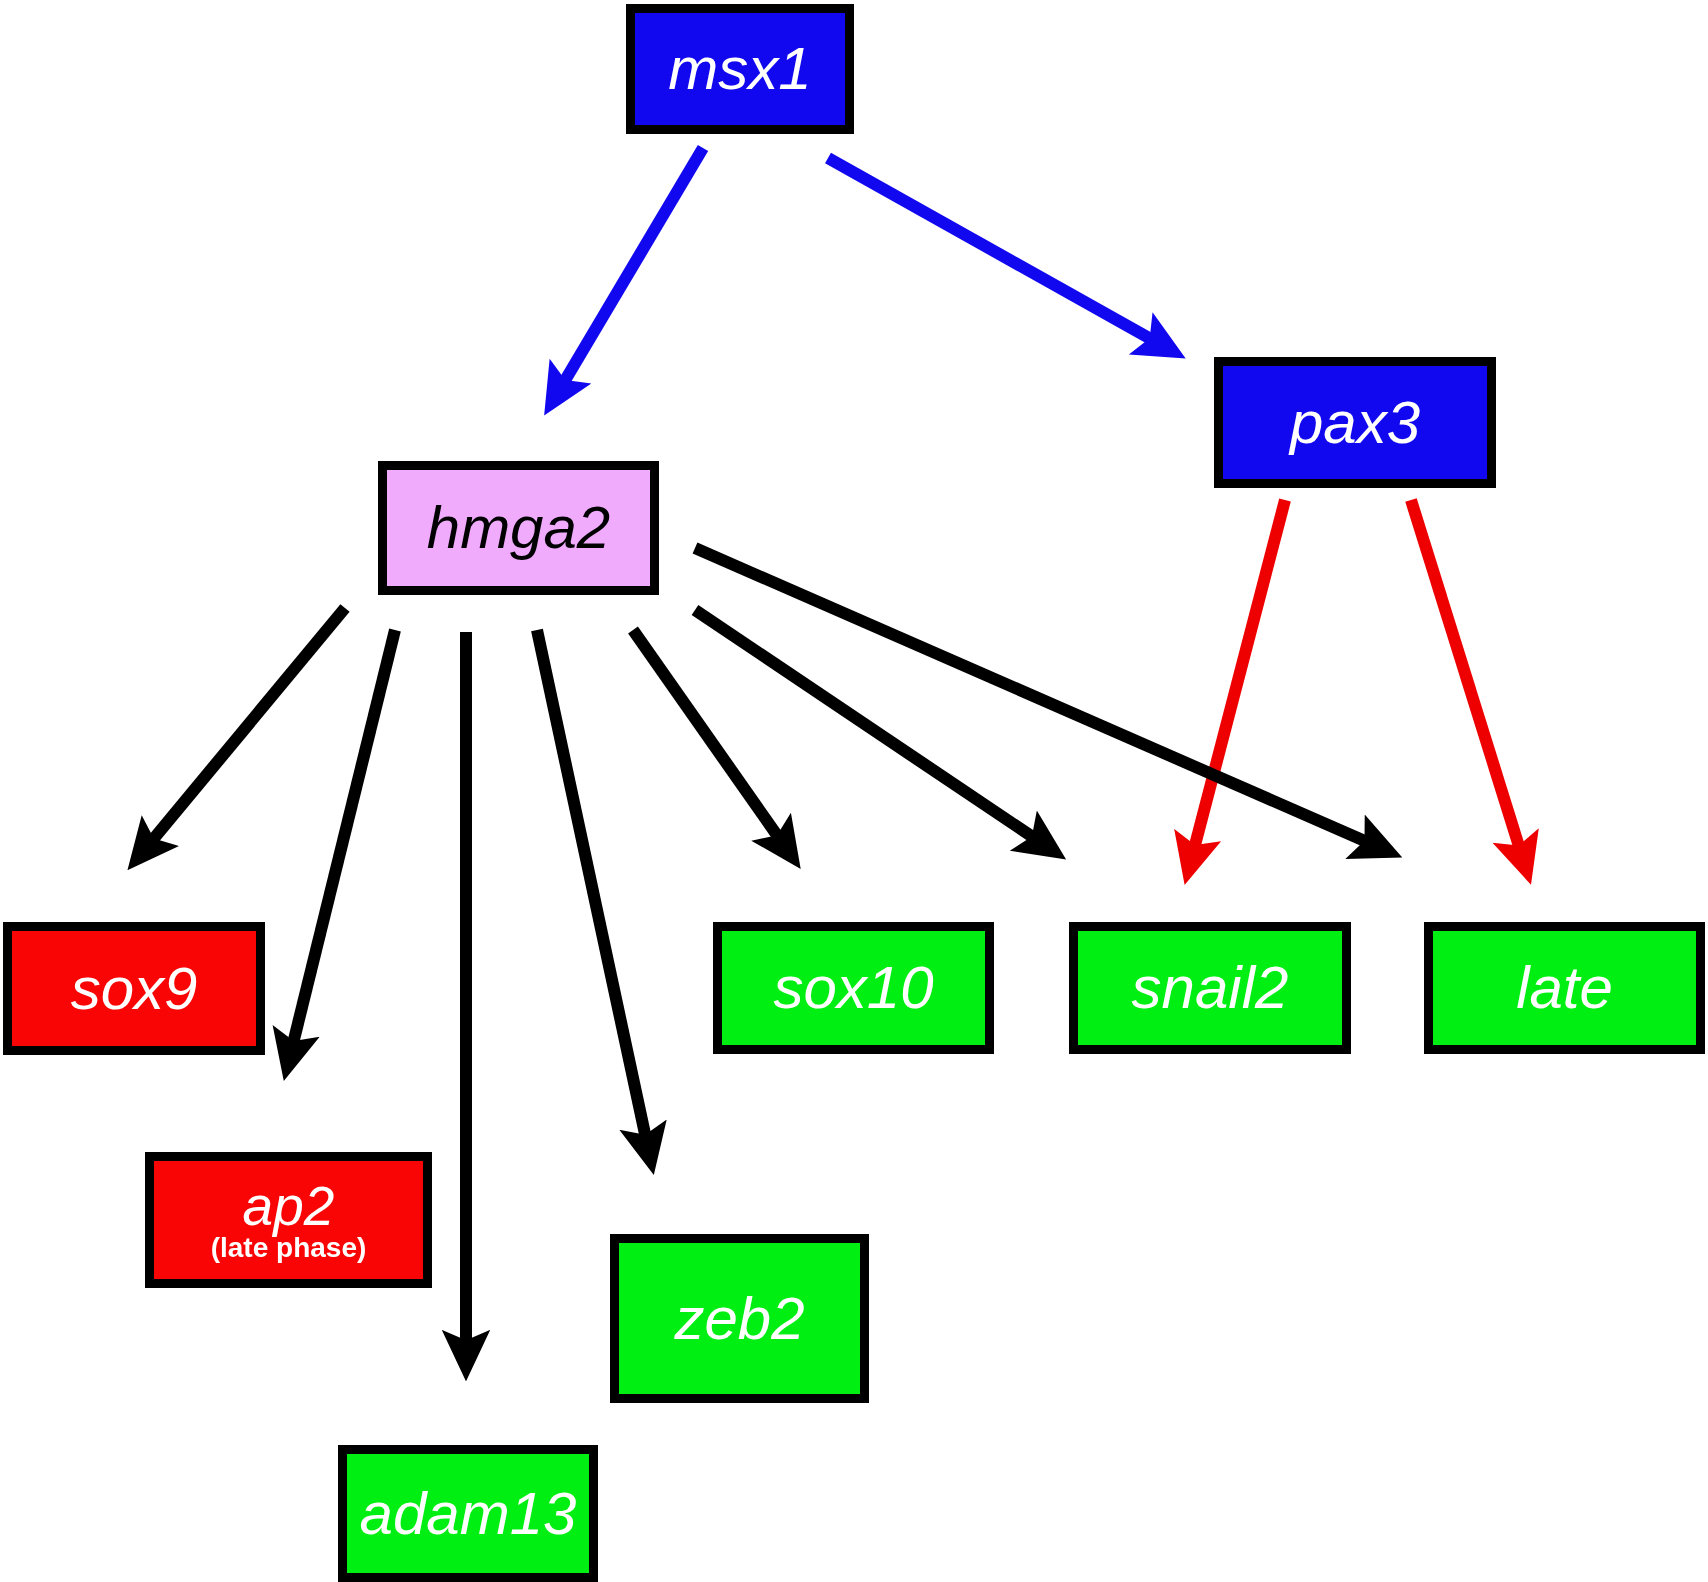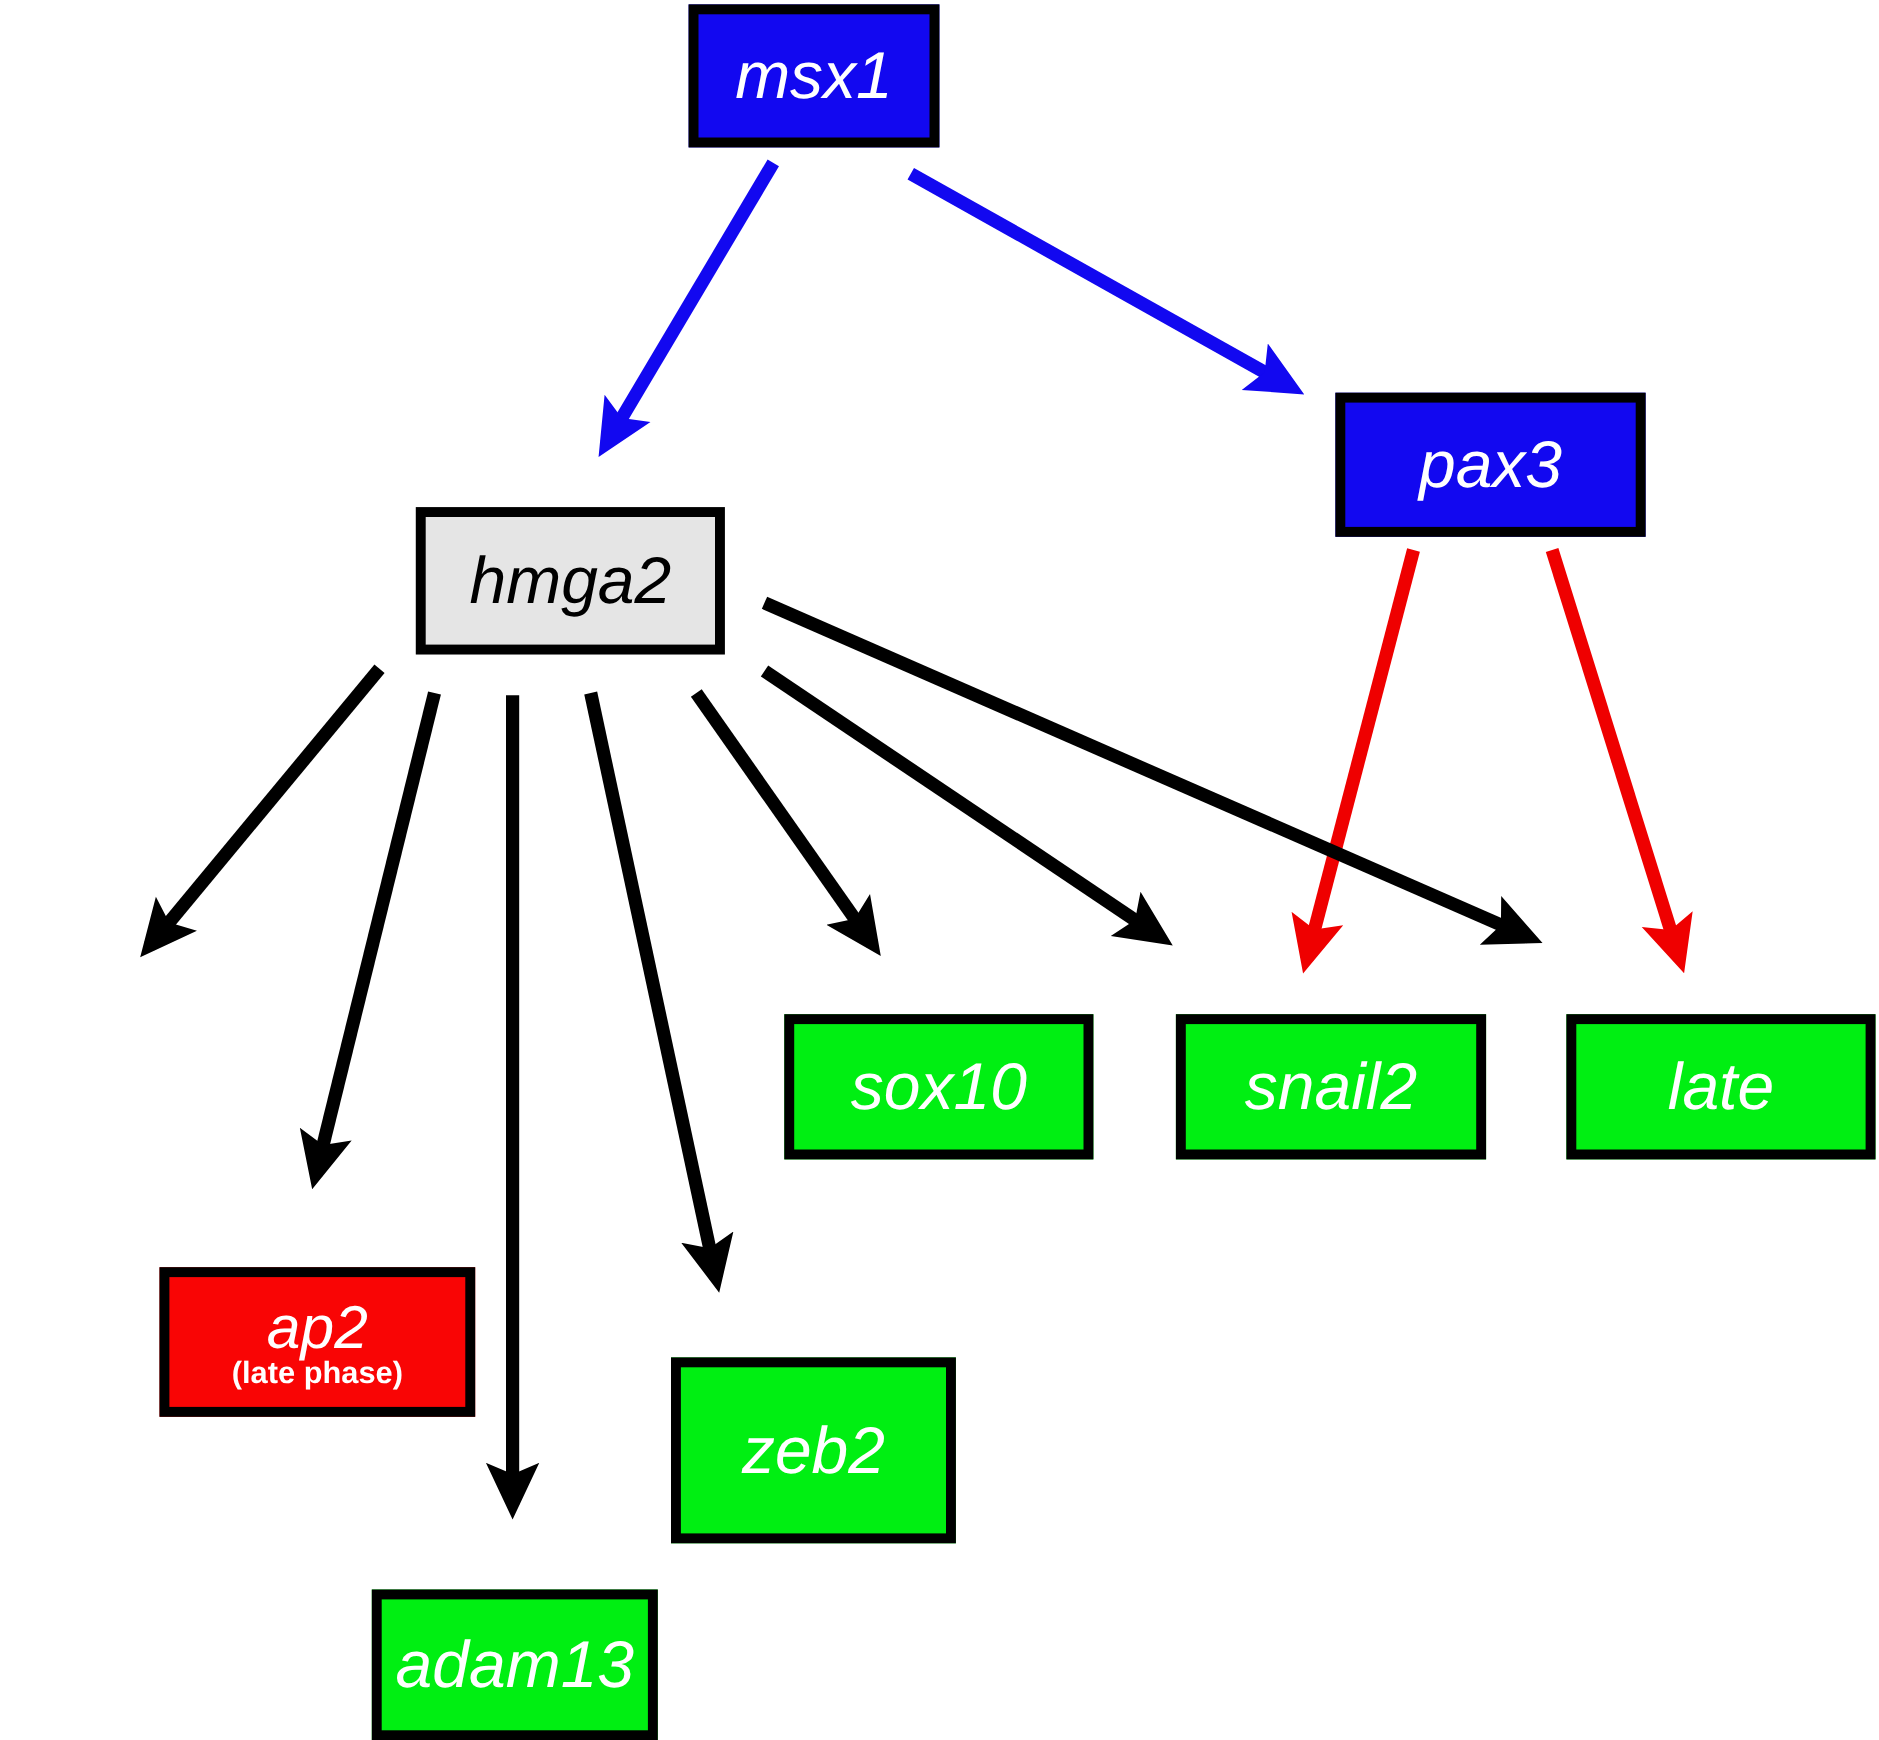--- a/index.html
+++ b/index.html
@@ -40,21 +40,21 @@
     font-weight: normal;
     white-space: nowrap;
   }
   .node .sublabel {
     font-style: normal;
     font-weight: bold;
     white-space: nowrap;
   }
   
   .n-blue  { background: #1208f0; }
-  .n-cyan  { background: #e5e5e5; }
+  .n-cyan  { background: #f0abfc; }
   .n-red   { background: #f90505; }
   .n-green { background: #00ef12; }
   .t-white { color: #ffffff; }
   .t-black { color: #000000; }
 
   
   #node-msx1    { left: 626px;  top: 4px;    width: 228px; height: 130px; }
   #node-pax3    { left: 1214px; top: 357px;  width: 282px; height: 131px; }
   #node-hmga2   { left: 378px;  top: 461px;  width: 281px; height: 134px; }
   #node-sox9    { left: 3px;    top: 922px;  width: 262px; height: 133px; }
@@ -115,20 +115,23 @@
   </div>
 
   <div class="node n-blue" id="node-pax3">
     <span class="label t-white fs-lg">pax3</span>
   </div>
 
   <div class="node n-cyan" id="node-hmga2">
     <span class="label t-black fs-lg">hmga2</span>
   </div>
 
+  <div class="node n-red" id="node-sox9">
+    <span class="label t-white fs-lg">sox9</span>
+  </div>
 
   <div class="node n-red" id="node-ap2">
     <span class="label t-white fs-md">ap2</span>
     <span class="sublabel t-white fs-sm">(late phase)</span>
   </div>
 
   <div class="node n-green" id="node-sox10">
     <span class="label t-white fs-lg">sox10</span>
   </div>
 

